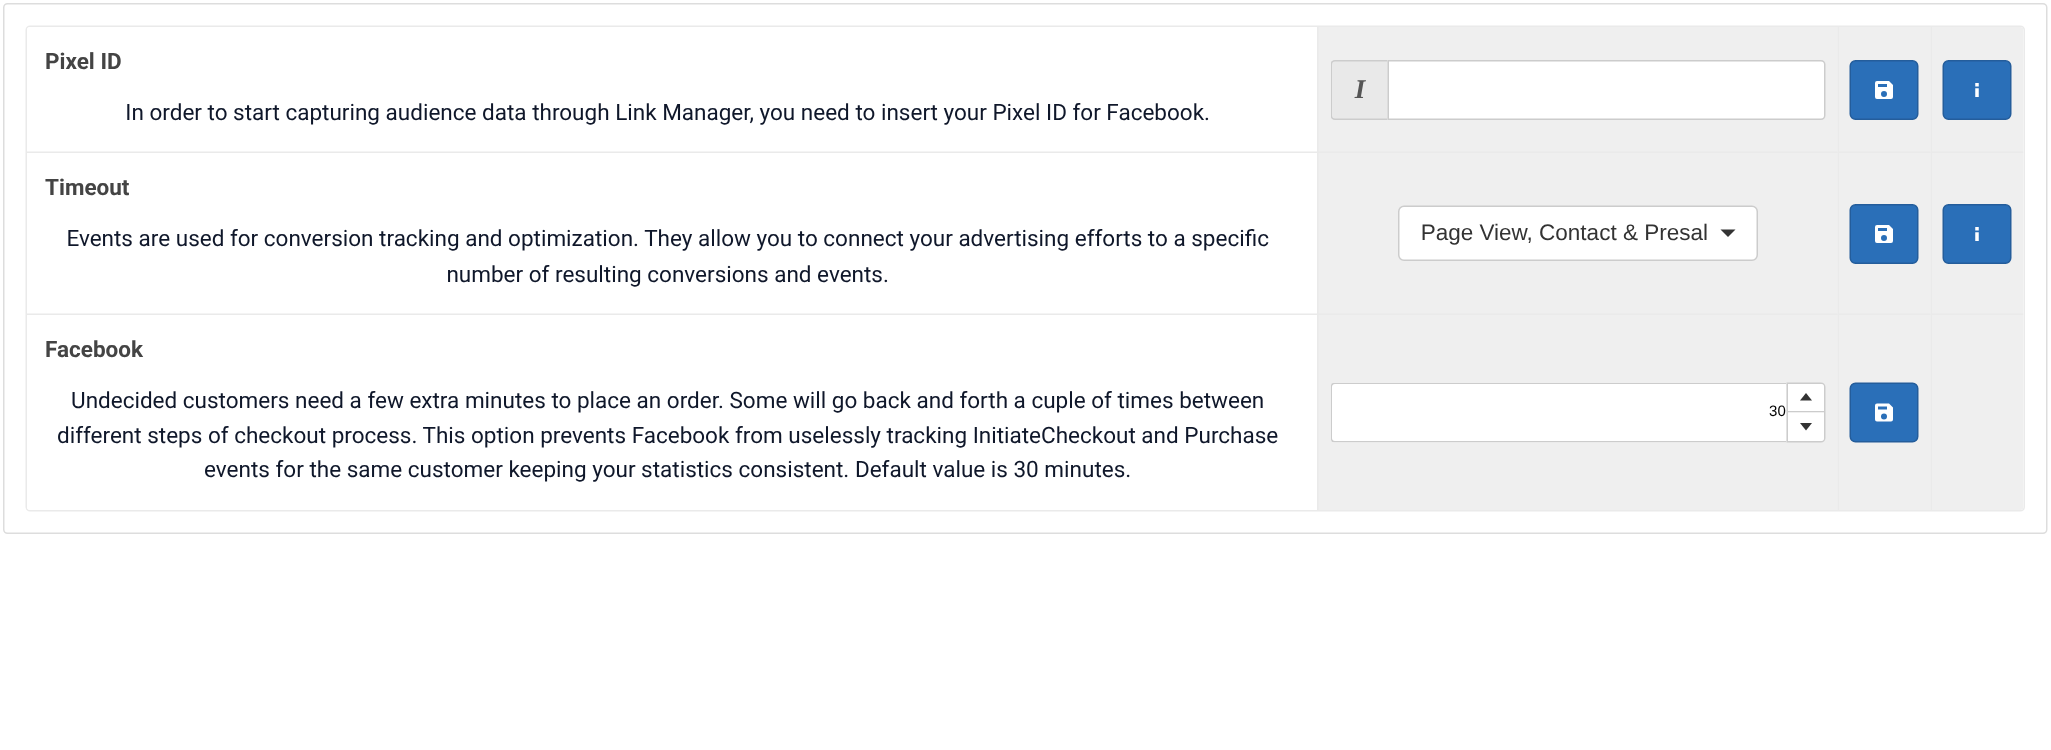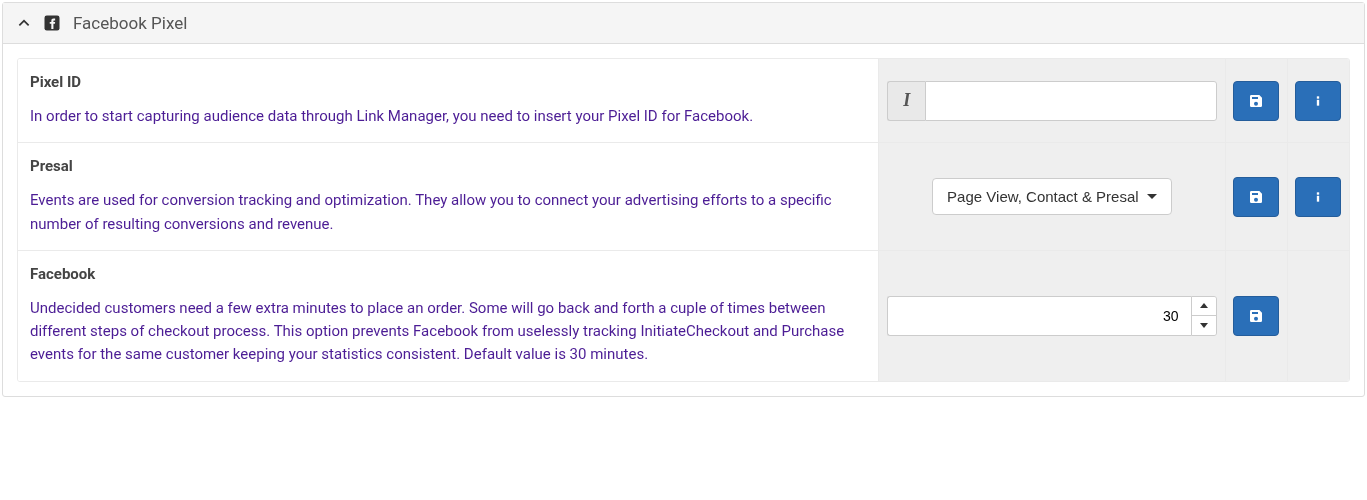--- a/index.html
+++ b/index.html
@@ -53,22 +53,23 @@
     width: 857px;
     background: #fff;
   }
   .desc-cell .label {
     font-weight: 700;
     color: #444;
     margin-bottom: 14px;
     display: block;
   }
   .desc-cell .help {
-    color: #4c1d95;
+    color: #0f172a;
     line-height: 1.55;
+    text-align: center;
   }
   .ctrl-cell {
     background: #efefef;
     text-align: center;
     vertical-align: middle;
     width: 345px;
     padding: 8px;
     border-left: 1px solid #eaeaea;
   }
   .btn-cell {
@@ -130,22 +131,22 @@
     display: flex;
     width: 100%;
   }
   .spinner-input {
     flex: 1;
     border: 1px solid #ccc;
     border-right: none;
     border-radius: 3px 0 0 3px;
     height: 40px;
     text-align: right;
-    padding: 0 12px;
-    font-size: 14px;
+    padding: 0 0;
+    font-size: 10px;
     background: #fff;
   }
   .spinner-buttons {
     display: flex;
     flex-direction: column;
     border: 1px solid #ccc;
     border-radius: 0 3px 3px 0;
     overflow: hidden;
     width: 26px;
   }
@@ -172,34 +173,20 @@
     align-items: center;
     justify-content: center;
     cursor: pointer;
   }
   .btn-primary svg { fill: #fff; display: block; }
 </style>
 </head>
 <body>
 
 <div class="panel">
-  <div class="panel-header">
-    <span class="chevron-up-icon">
-      <svg width="14" height="14" viewBox="0 0 16 16">
-          <path d="M8 4l-6 6 1.4 1.4L8 6.8l4.6 4.6L14 10z" fill="#333"></path>
-        </svg>
-    </span>
-    <span class="fb-icon">
-      <svg width="18" height="18" viewBox="0 0 24 24">
-          <rect x="2" y="2" width="20" height="20" rx="3" fill="#333"></rect>
-          <path d="M14.5 8.5h1.7V6h-2.1c-2 0-3 1.1-3 3v1.6H9v2.5h2.1V20h2.8v-6.9h2l.3-2.5h-2.3V9.3c0-.6.2-.8.6-.8z" fill="#f5f5f5"></path>
-        </svg>
-    </span>
-    <span class="panel-title">Facebook Pixel</span>
-  </div>
 
   <div class="panel-body">
     <table class="settings-table">
       <tbody>
 
         <tr>
           <td class="desc-cell">
             <span class="label">Pixel ID</span>
             <div class="help">In order to start capturing audience data through Link Manager, you need to insert your Pixel ID for Facebook.</div>
           </td>
@@ -225,22 +212,22 @@
                     <rect x="10" y="10" width="4" height="10"></rect>
                     <rect x="10" y="4" width="4" height="4"></rect>
                   </svg>
               </span>
             </button>
           </td>
         </tr>
 
         <tr>
           <td class="desc-cell">
-            <span class="label">Presal</span>
-            <div class="help">Events are used for conversion tracking and optimization. They allow you to connect your advertising efforts to a specific number of resulting conversions and revenue.</div>
+            <span class="label">Timeout</span>
+            <div class="help">Events are used for conversion tracking and optimization. They allow you to connect your advertising efforts to a specific number of resulting conversions and events.</div>
           </td>
           <td class="ctrl-cell">
             <button class="dropdown-btn">
               <span>Page View, Contact &amp; Presal</span>
               <span class="caret-down"></span>
             </button>
           </td>
           <td class="btn-cell">
             <button class="btn-primary">
               <span>

